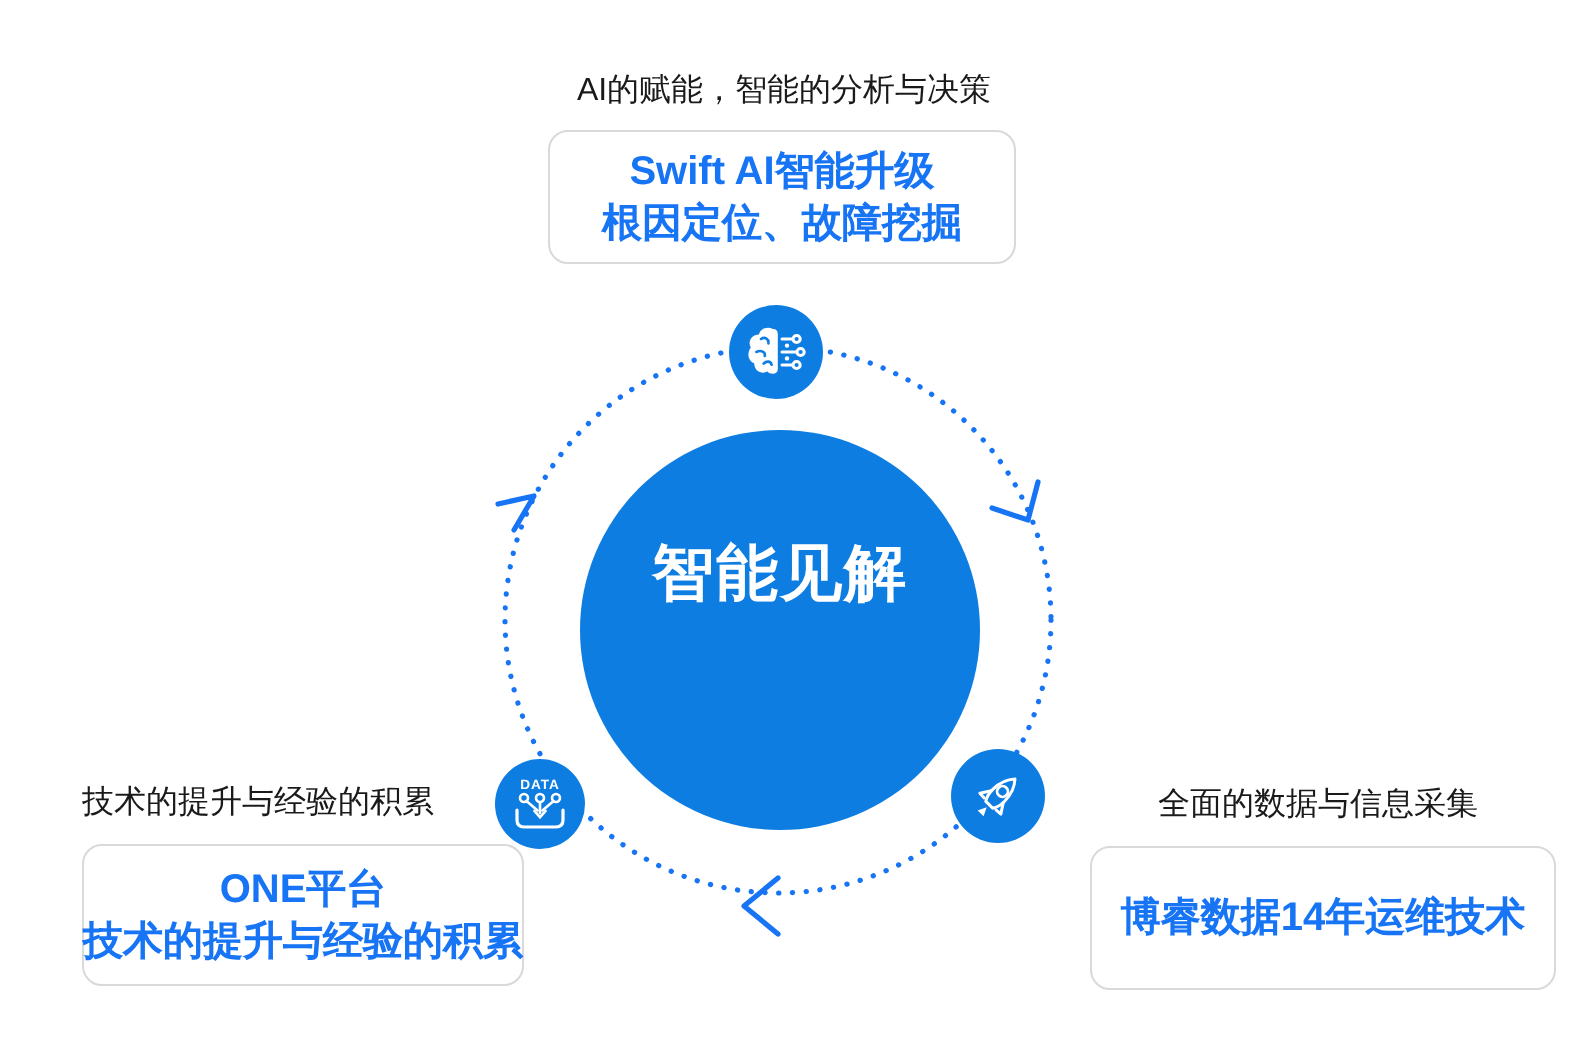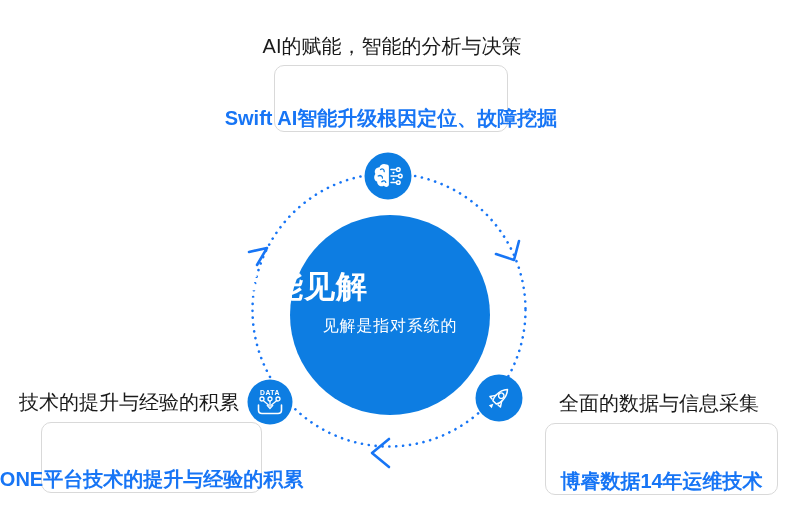--- a/index.html
+++ b/index.html
@@ -2,34 +2,34 @@
 <html><head>
 <meta charset="utf-8">
 <style>
   html,body{margin:0;padding:0;background:#fff;}
   #stage{
     position:relative;width:788px;height:522px;background:#ffffff;overflow:hidden;
     font-family:"Liberation Sans","DejaVu Sans",sans-serif;
   }
   #diagram-svg{position:absolute;left:0;top:0;}
   .caption{
-    position:absolute;color:#1a1a1a;font-size:20px;line-height:24px;
+    position:absolute;color:#1a1a1a;font-size:16px;line-height:24px;
     text-align:center;white-space:nowrap;
   }
   .card{
     position:absolute;background:#ffffff;border:1px solid #d9d9d9;border-radius:10px;
-    display:flex;align-items:flex-end;justify-content:center;
+    display:flex;flex-direction:column;align-items:center;justify-content:center;
     box-sizing:border-box;
   }
   .card .line{
     color:#1775f5;font-weight:700;font-size:20px;line-height:26px;
     text-align:center;white-space:nowrap;
   }
   .center-title{
-    position:absolute;left:240px;top:270px;width:300px;
+    position:absolute;left:240px;top:270px;width:300px;text-align:center;
     color:#ffffff;font-size:31px;font-weight:700;letter-spacing:1px;line-height:34px;
     white-space:nowrap;
   }
   .center-sub{
     position:absolute;left:240px;width:300px;text-align:center;color:#ffffff;
     font-size:16px;letter-spacing:0.8px;line-height:20px;white-space:nowrap;
   }
   #center-sub1{top:316px;}
   #center-sub2{top:346px;}
   #caption-top{left:172px;top:34px;width:440px;}
@@ -100,21 +100,20 @@
                  L-2.4,6.2 C-3.4,4.8 -4.2,2.5 -4.2,-0.5 C-4.2,-4 -3.2,-8.5 0,-12 Z"></path>
         <circle cy="-3.2" r="2.7" stroke-width="1.4"></circle>
         <path d="M-4.2,0.5 L-7.4,5.4 L-4.2,5.6"></path>
         <path d="M4.2,0.5 L7.4,5.4 L4.2,5.6"></path>
       </g>
       <path d="M0,8 L2.1,12.3 L-2.1,12.3 Z" fill="#ffffff"></path>
     </g>
   </svg>
 
   <div class="center-title">智能见解</div>
-  <div class="center-sub" id="center-sub1">见解是指对系统的</div>
 
   <div class="caption" id="caption-top">AI的赋能，智能的分析与决策</div>
   <div class="card" id="card-top">
     <div class="line">Swift AI智能升级</div>
     <div class="line">根因定位、故障挖掘</div>
   </div>
 
   <div class="caption" id="caption-left">技术的提升与经验的积累</div>
   <div class="card" id="card-left">
     <div class="line">ONE平台</div>

